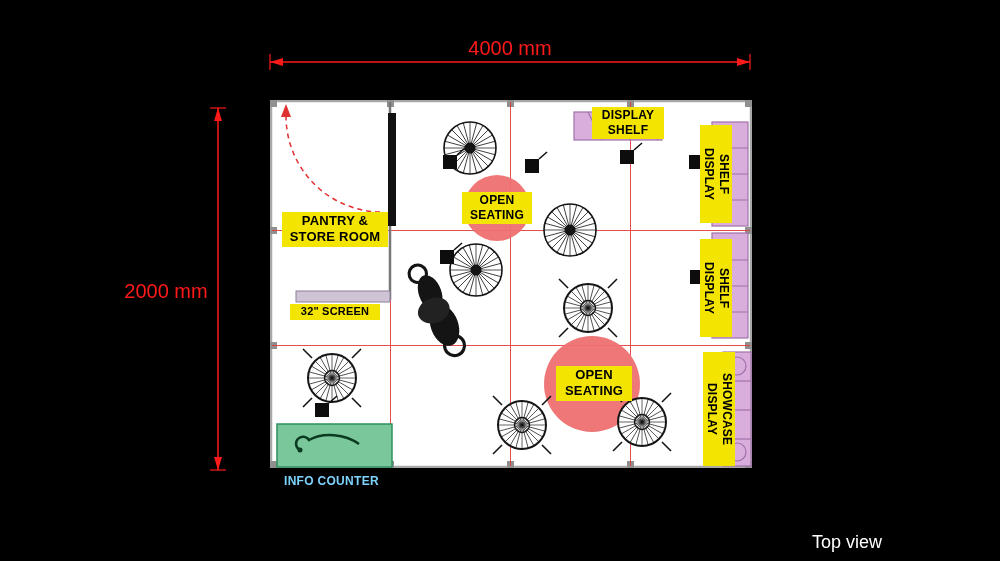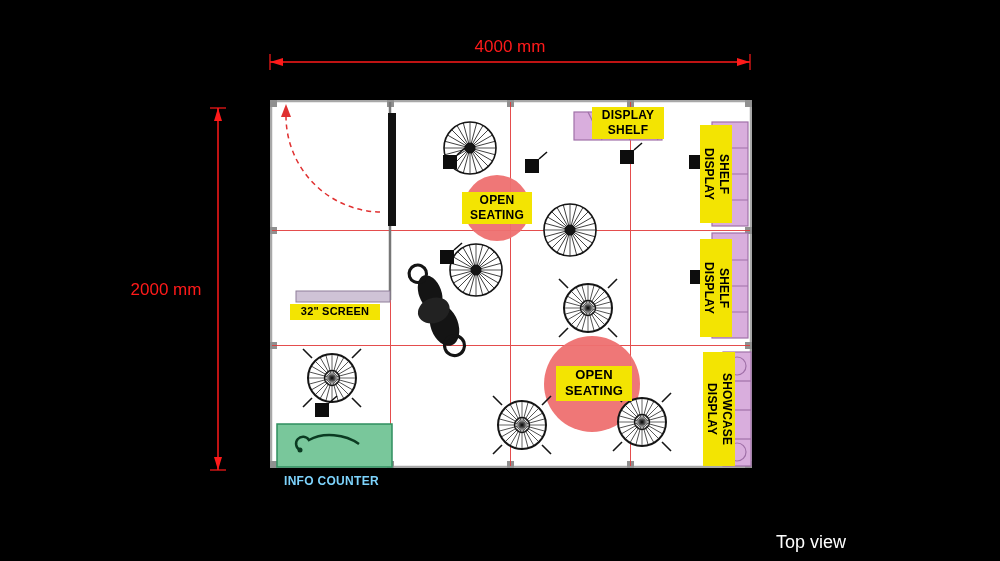--- a/index.html
+++ b/index.html
@@ -1,20 +1,20 @@
 <!DOCTYPE html>
 <html><head>
 <meta charset="utf-8">
 <style>
   * { margin:0; padding:0; box-sizing:border-box; }
   html,body { background:#000; }
   body { font-family:"Liberation Sans", sans-serif; }
   .stage { position:relative; width:1000px; height:561px; background:#000; overflow:hidden; }
   .overlay-svg { position:absolute; left:0; top:0; width:1000px; height:561px; pointer-events:none; }
-  .dim-label { position:absolute; color:#ff1a1a; font-size:17px; text-align:center; }
+  .dim-label { position:absolute; color:#ff1a1a; font-size:20px; text-align:center; }
   .floorplan { position:absolute; left:270px; top:100px; width:482px; height:368px; }
   .plan-svg { position:absolute; left:0; top:0; width:482px; height:368px; }
   .ylabel { position:absolute; background:#f3e402; color:#000; font-weight:700; font-size:12px;
             line-height:1.25; text-align:center; padding:1px 3px; letter-spacing:0.2px; }
   .ylabel .ln { display:block; }
   .vlabel { writing-mode:vertical-lr; padding:3px 1px; }
   .red-note { position:absolute; color:#7dd3fc; font-weight:700; font-size:12px; letter-spacing:0.3px; }
   .topview { position:absolute; color:#ffffff; font-size:18px; }
 </style>
 </head>
@@ -164,20 +164,24 @@
 
       <g transform="translate(167,212) scale(1.25) rotate(-20)">
         <ellipse cx="0" cy="-16" rx="9" ry="15" fill="#141414"></ellipse>
         <ellipse cx="2" cy="12" rx="11" ry="17" fill="#141414"></ellipse>
         <ellipse cx="-2" cy="-2" rx="13" ry="10" fill="#222222"></ellipse>
         <circle cx="4" cy="30" r="8" fill="none" stroke="#141414" stroke-width="2.5"></circle>
         <circle cx="-4" cy="-34" r="7" fill="none" stroke="#141414" stroke-width="2.5"></circle>
       </g>
     </svg>
 
+    <div class="ylabel" style="left:12px; top:112px; width:106px; font-size:13px;">
+      <span class="ln">PANTRY &amp;</span>
+      <span class="ln">STORE ROOM</span>
+    </div>
 
     <div class="ylabel" style="left:20px; top:204px; width:90px; font-size:11px;">32" SCREEN</div>
 
     <div class="ylabel" style="left:192px; top:92px; width:70px;">
       <span class="ln">OPEN</span>
       <span class="ln">SEATING</span>
     </div>
 
     <div class="ylabel" style="left:286px; top:266px; width:76px; font-size:13px;">
       <span class="ln">OPEN</span>
@@ -200,15 +204,15 @@
     </div>
 
     <div class="ylabel vlabel" style="left:433px; top:252px; height:114px;">
       <span class="ln">DISPLAY</span>
       <span class="ln">SHOWCASE</span>
     </div>
   </div>
 
   <div class="red-note" style="left:284px; top:474px;">INFO COUNTER</div>
 
-  <div class="topview" style="left:776px; top:532px;">Top view</div>
+  <div class="topview" style="left:812px; top:532px;">Top view</div>
 
 </div>
 
 </body></html>

